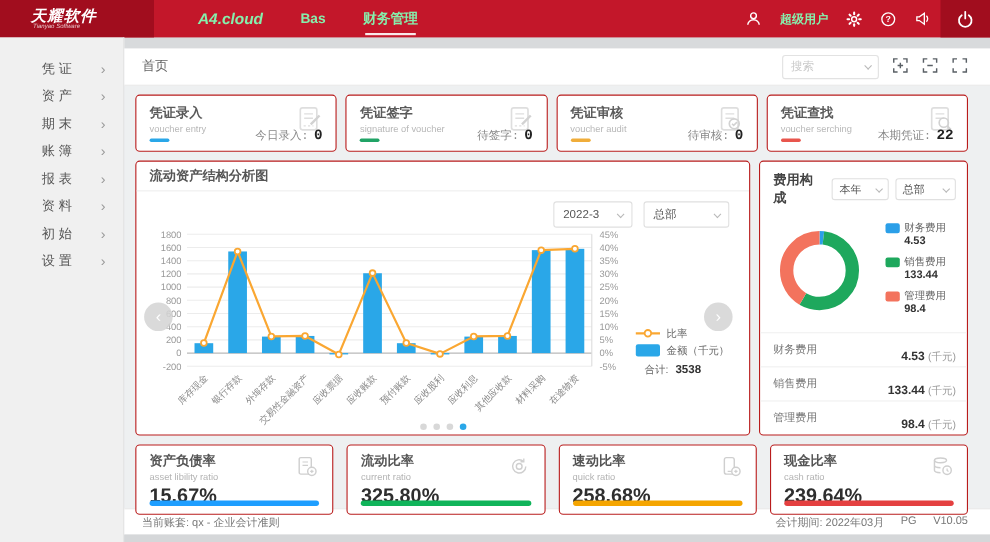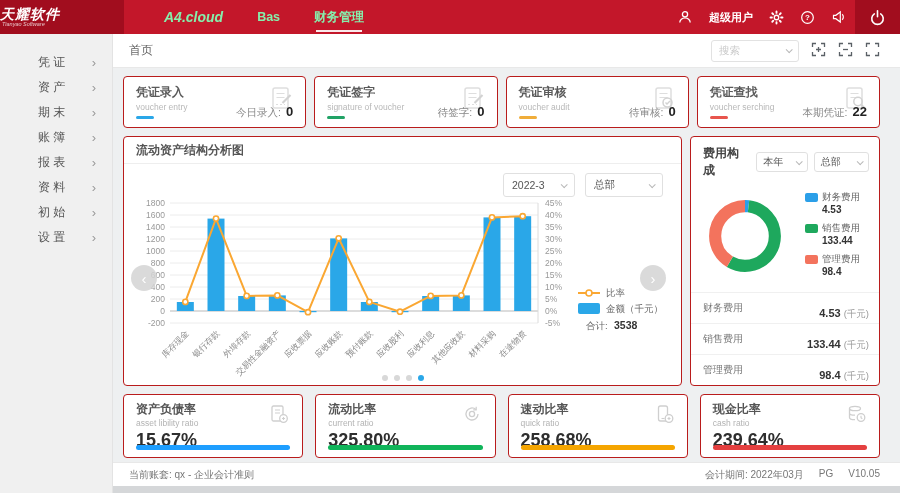--- a/index.html
+++ b/index.html
@@ -2,55 +2,55 @@
 <html><head>
 <meta charset="utf-8">
 <style>
   * { margin:0; padding:0; box-sizing:border-box; }
   html,body { width:900px; height:493px; overflow:hidden; }
   body { font-family:"Liberation Sans","DejaVu Sans",sans-serif; background:#d8dadc; font-size:12px; color:#555; }
   .app { width:900px; height:493px; display:flex; flex-direction:column; }
 
   
   .header { height:34px; background:#c3172a; display:flex; align-items:stretch; flex:0 0 34px; }
-  .logo-block { width:124px; background:#a10d1e; color:#fff; display:flex; flex-direction:column; justify-content:center; }
+  .logo-block { width:140px; background:#a10d1e; color:#fff; display:flex; flex-direction:column; justify-content:center; padding-left:28px; }
   .logo-title { font-size:14px; font-weight:bold; font-style:italic; letter-spacing:1px; line-height:14px; }
   .logo-sub { font-size:5.5px; font-style:italic; opacity:.75; margin-left:2px; }
   .nav { display:flex; align-items:center; gap:34px; margin-left:40px; }
   .nav-item { color:#86efac; font-weight:bold; font-size:12.5px; height:34px; display:flex; align-items:center; position:relative; cursor:pointer; }
   .nav-item.brand { font-style:italic; font-size:14px; }
   .nav-item.active:after { content:""; position:absolute; left:2px; right:2px; bottom:2px; height:2px; background:rgba(255,255,255,.9); }
-  .header-right { margin-left:auto; display:flex; align-items:center; gap:16px; color:#ffffff; }
+  .header-right { margin-left:auto; display:flex; align-items:center; gap:16px; color:#86efac; }
   .username { font-size:11px; font-weight:bold; }
   .hicon { display:flex; align-items:center; cursor:pointer; }
   .power-block { width:45px; background:#a10d1e; display:flex; align-items:center; justify-content:center; margin-left:8px; cursor:pointer; }
 
   
   .body-row { flex:1; display:flex; min-height:0; }
   .sidebar { width:113px; background:#f0f0f0; border-right:1px solid #e3e3e3; padding-top:16px; }
   .side-item { height:25px; display:flex; align-items:center; justify-content:space-between; padding:0 16px 0 38px; color:#555; font-size:12px; cursor:pointer; }
   .side-chevron { color:#9a9a9a; font-size:13px; line-height:1; }
 
   .main-col { flex:1; display:flex; flex-direction:column; min-width:0; }
-  .topbar { height:34px; background:#fff; border-bottom:1px solid #e8e8e8; display:flex; align-items:center; padding:0 20px 0 16px; flex:0 0 34px; }
+  .topbar { height:34px; background:#fff; border-bottom:1px solid #e8e8e8; display:flex; align-items:center; padding:0 20px 0 16px; flex:0 0 34px;margin-top:10px; }
   .home-tab { font-size:12px; color:#666; cursor:pointer; }
   .topbar-right { margin-left:auto; display:flex; align-items:center; gap:12px; }
   .search-box { width:88px; height:22px; border:1px solid #e2e2e2; border-radius:3px; display:flex; align-items:center; justify-content:space-between; padding:0 7px; cursor:text; }
   .search-ph { color:#c9c9c9; font-size:10.5px; }
 
   .content { flex:1; background:#eef0f1; padding:8px 20px 6px 10px; display:flex; flex-direction:column; gap:8px; min-height:0; }
 
   .card { background:#fff; border:1px solid #b91c1c; border-radius:4px; position:relative; }
   .cards-row { display:flex; gap:8px; flex:0 0 52px; }
   .v-card { flex:1; padding:7px 12px; }
   .v-title { font-size:12px; font-weight:bold; color:#5a5a5a; }
   .v-sub { font-size:8.5px; color:#b8b8b8; margin-top:1px; }
   .v-dash { width:18px; height:3px; border-radius:2px; margin-top:4px; }
   .v-icon { position:absolute; top:7px; right:10px; }
-  .v-stat { position:absolute; right:12px; bottom:7px; font-size:10.5px; color:#888; display:flex; align-items:baseline; gap:5px; }
+  .v-stat { position:absolute; right:12px; bottom:7px; font-size:10.5px; color:#888; display:flex; align-items:baseline; gap:5px;font-family:Liberation Mono, monospace; }
   .v-stat b { font-size:13px; color:#222; }
 
   .mid-row { display:flex; gap:8px; flex:0 0 250px; min-height:0; }
 
   
   .chart-panel { flex:0 0 559px; overflow:hidden; }
   .panel-head { height:27px; border-bottom:1px solid #eee; display:flex; align-items:center; padding:0 12px; font-size:12px; font-weight:bold; color:#555; }
   .chart-selects { position:absolute; top:36px; right:18px; display:flex; gap:10px; }
   .select { border:1px solid #e0e0e0; border-radius:3px; height:24px; display:flex; align-items:center; justify-content:space-between; padding:0 8px; font-size:10.5px; color:#555; background:#fff; cursor:pointer; }
   .select.sm { height:20px; font-size:10px; padding:0 6px; }

